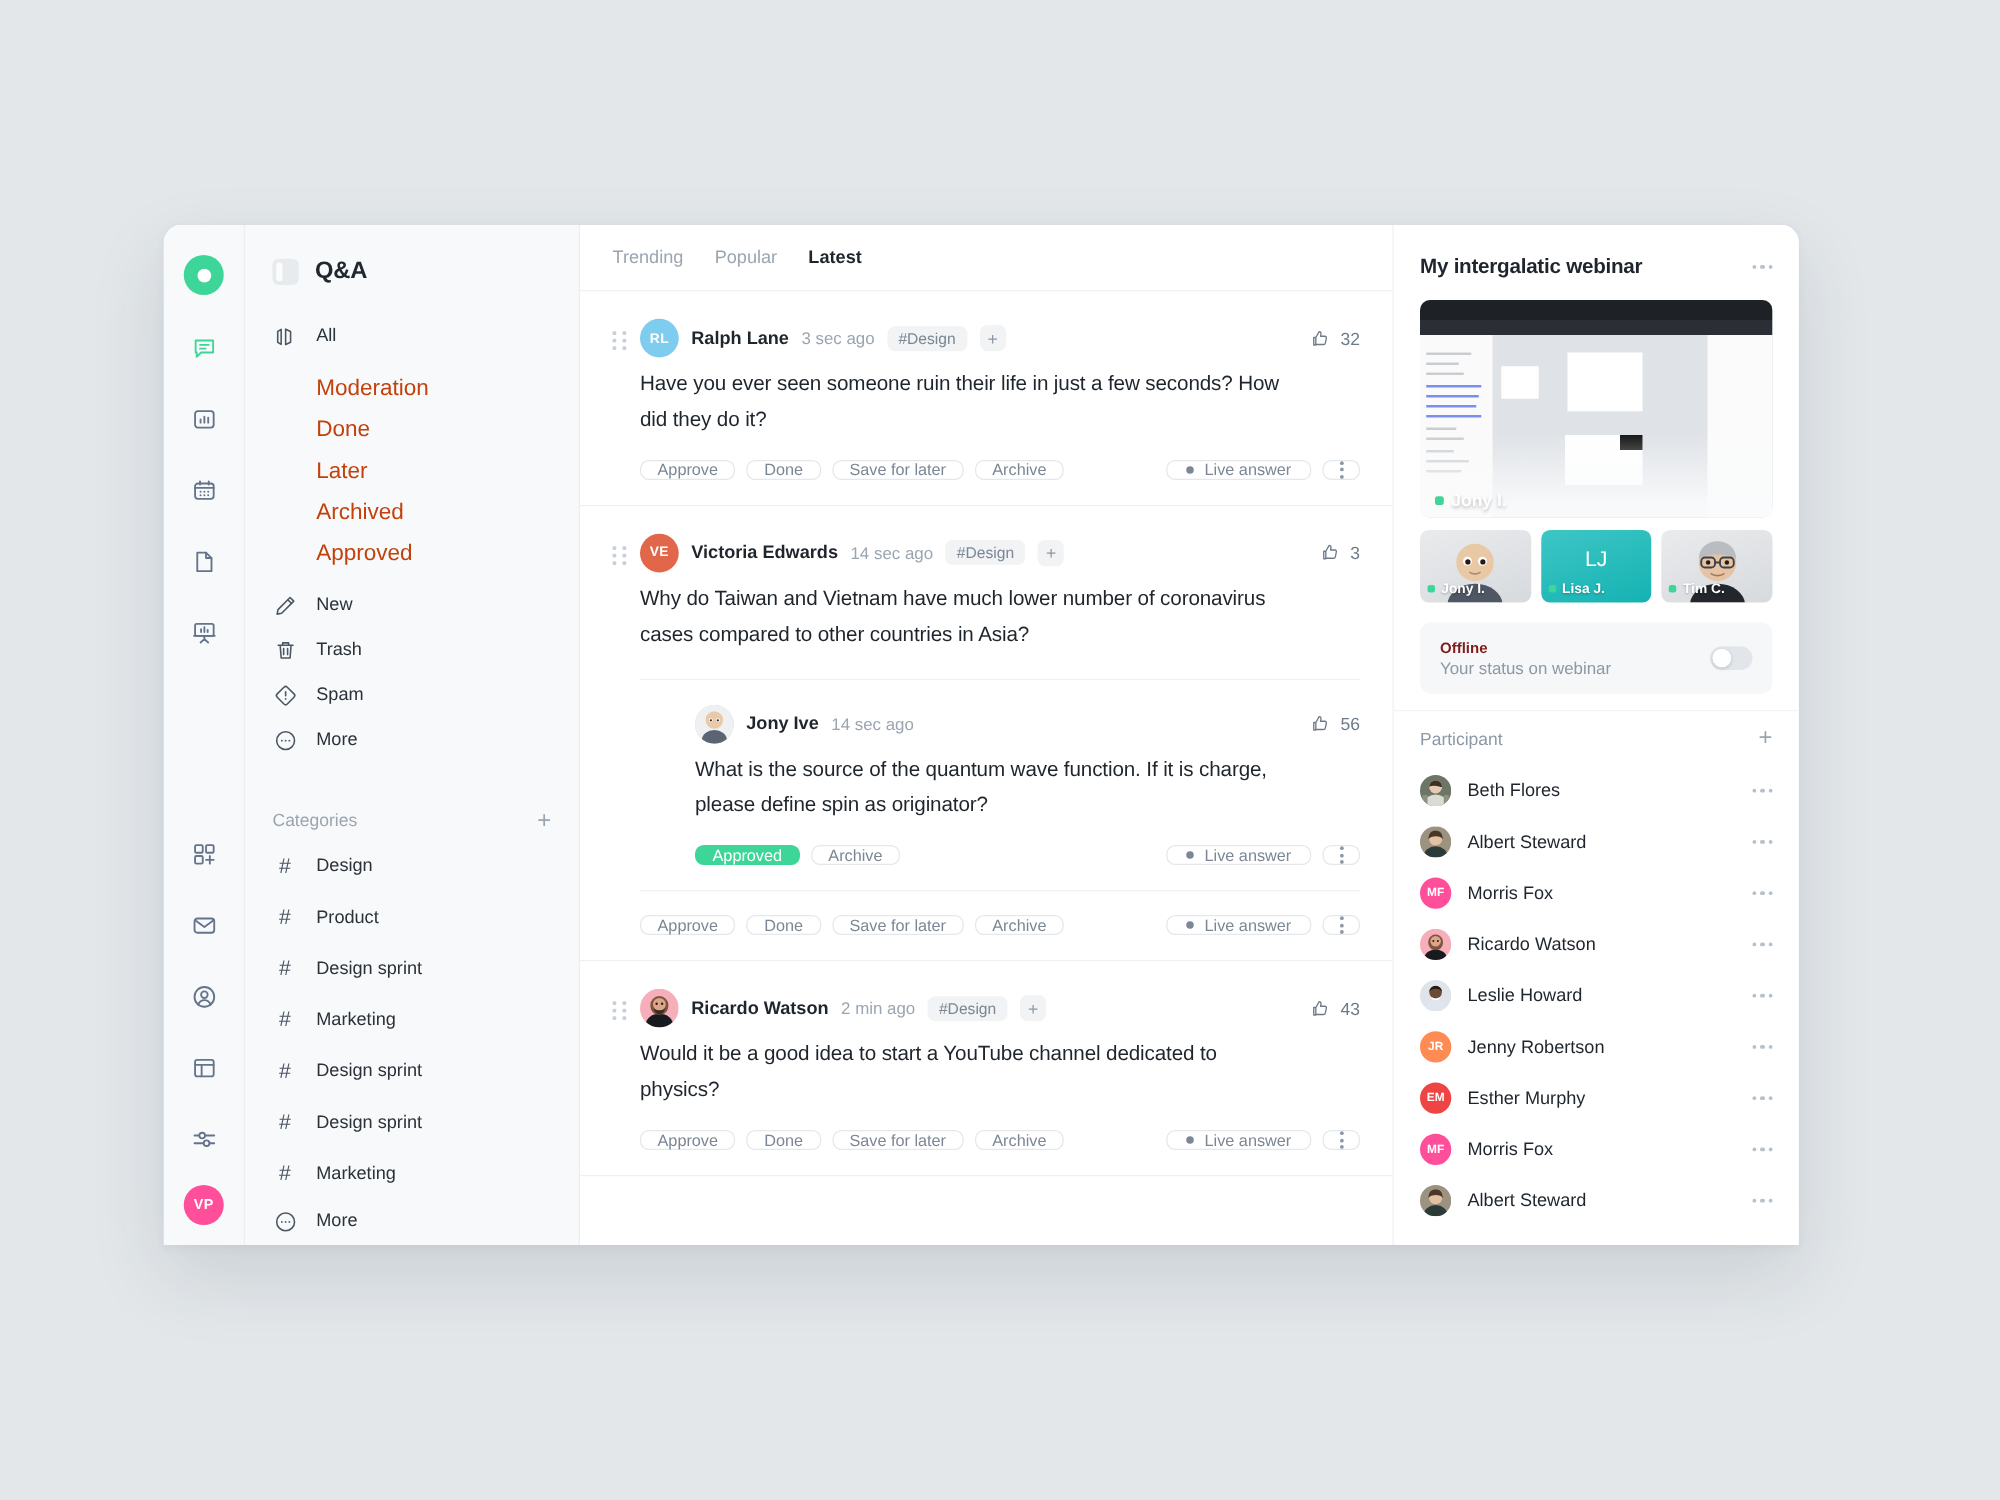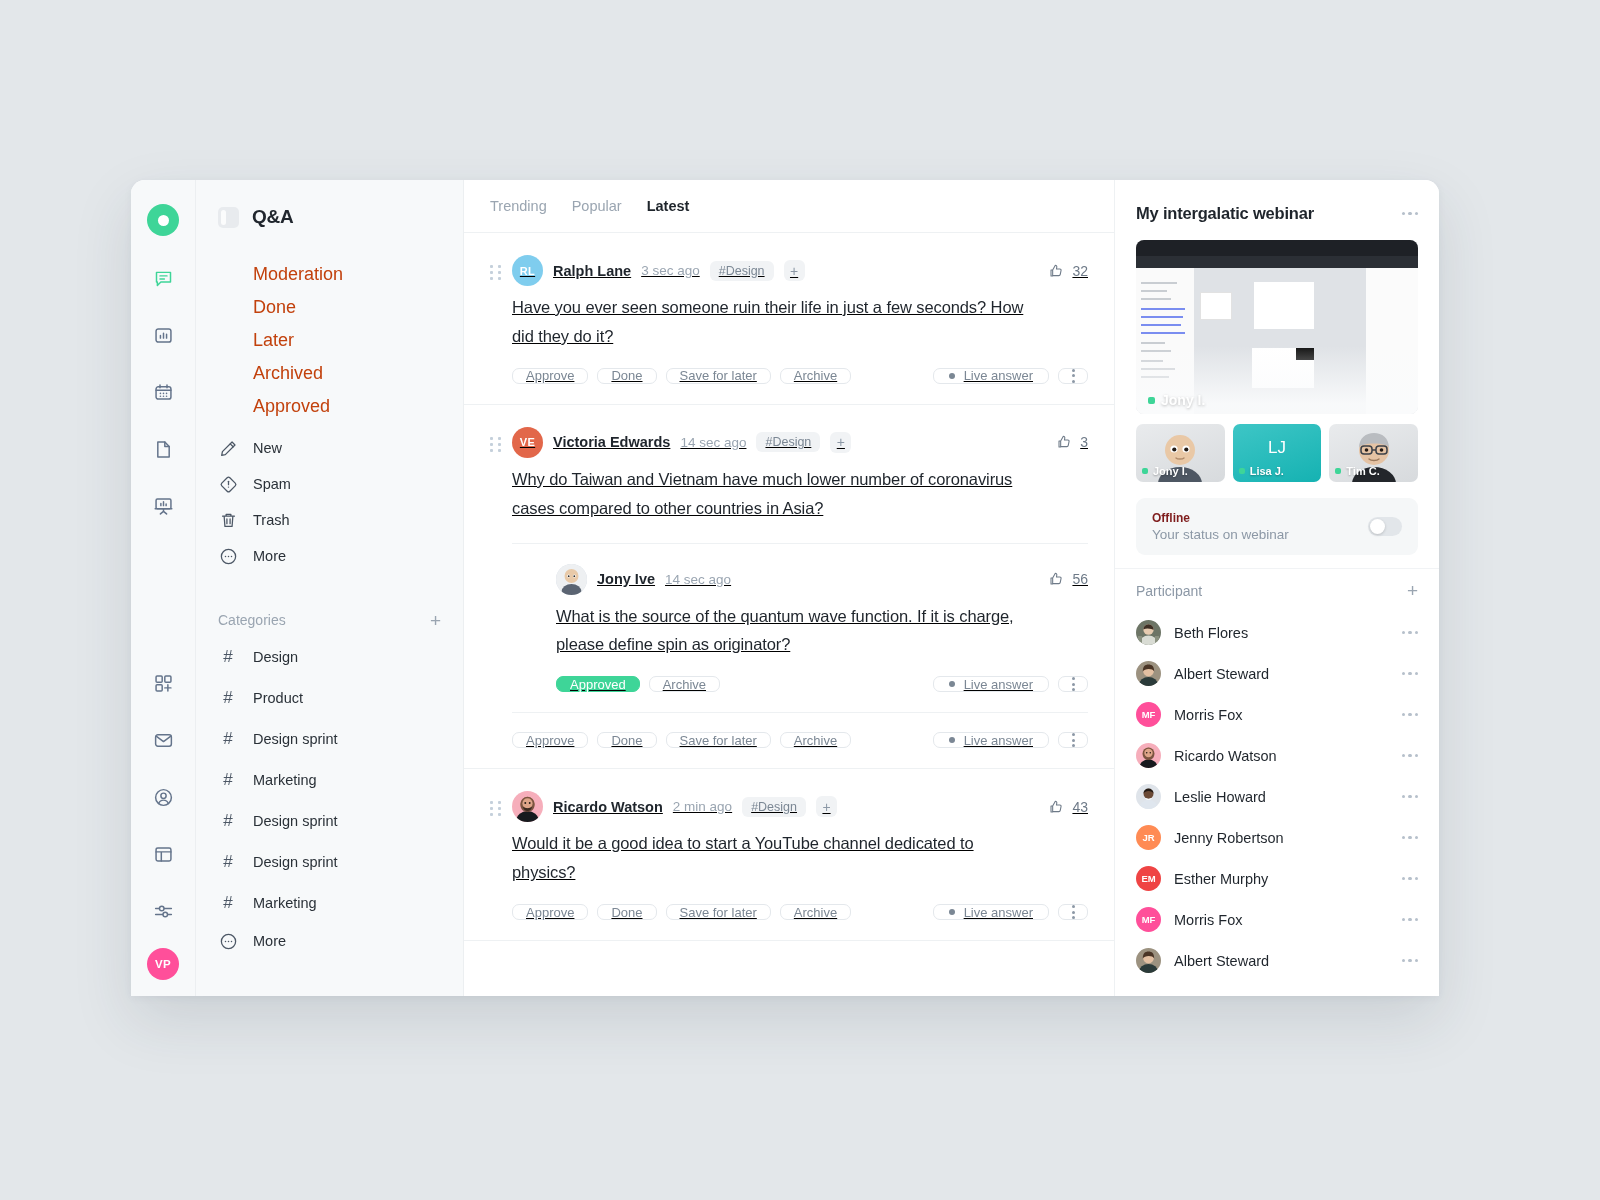--- a/index.html
+++ b/index.html
@@ -108,21 +108,21 @@
   .feed { flex: 1 1 auto; display: flex; flex-direction: column; background:#fff; overflow: hidden; }
   .tabs {
     display:flex; gap: 25px; align-items:center;
     height: 53px; padding: 0 26px;
     border-bottom: 1px solid #eef1f3; flex: 0 0 53px;
   }
   .tab { font-size: 14.5px; color:#9aa5b1; cursor:pointer; }
   .tab.active { color:#1f252c; font-weight:600; }
 
   .posts { flex:1 1 auto; overflow:hidden; }
-  .post { padding: 22px 26px 20px 26px; border-bottom: 1px solid #eef1f3; display:flex; gap:0;text-decoration:underline; }
+  .post { padding: 22px 26px 20px 26px; border-bottom: 1px solid #eef1f3; display:flex; gap:0; }
   .drag {
     width: 14px; flex:0 0 14px; padding-top: 10px; margin-right: 8px;
     display:grid; grid-template-columns: repeat(2, 4px); gap: 3px 4px; align-content:start;
     height: 20px;
   }
   .drag i { width: 3px; height: 3px; border-radius: 1px; background: #c5d0db; display:block; }
   .post-body { flex: 1 1 auto; min-width:0; }
   .meta { display:flex; align-items:center; gap:10px; }
   .avatar {
     width: 31px; height: 31px; border-radius: 50%; flex: 0 0 31px;
@@ -341,20 +341,28 @@
 
     <div class="rail-avatar">VP</div>
   </div>
 
   <div class="nav">
     <div class="nav-head">
       <div class="qa-box"></div>
       <div class="nav-title">Q&amp;A</div>
     </div>
 
+    <div class="nav-row">
+      <span class="ic">
+        <svg width="19" height="19" viewBox="0 0 24 24" fill="none" stroke="currentColor" stroke-width="1.6" stroke-linecap="round" stroke-linejoin="round">
+          <path d="M7.5 4.5v15M7.5 4.5L4 6.5v11l3.5 2M12 4.2l5 2.3v11l-5 2.3z"></path>
+        </svg>
+      </span>
+      <span>All</span>
+    </div>
 
     <div class="nav-spacer-sm"></div>
     <div class="nav-sub">Moderation</div>
     <div class="nav-sub">Done</div>
     <div class="nav-sub">Later</div>
     <div class="nav-sub">Archived</div>
     <div class="nav-sub">Approved</div>
     <div class="nav-spacer-sm"></div>
 
     <div class="nav-row">
@@ -362,35 +370,35 @@
         <svg width="19" height="19" viewBox="0 0 24 24" fill="none" stroke="currentColor" stroke-width="1.6" stroke-linecap="round" stroke-linejoin="round">
           <path d="M16.5 3.8l3.7 3.7L8 19.7l-4.6.9.9-4.6z"></path>
               <path d="M14.2 6.1l3.7 3.7"></path>
         </svg>
       </span>
       <span>New</span>
     </div>
     <div class="nav-row">
       <span class="ic">
         <svg width="19" height="19" viewBox="0 0 24 24" fill="none" stroke="currentColor" stroke-width="1.6" stroke-linecap="round" stroke-linejoin="round">
+          <path d="M4.5 6.5h15M9 6.5V4.2h6v2.3M6.5 6.5l1 13h9l1-13"></path>
+              <path d="M10 10v6M14 10v6"></path>
+        </svg>
+      </span>
+      <span>Trash</span>
+    </div>
+    <div class="nav-row">
+      <span class="ic">
+        <svg width="19" height="19" viewBox="0 0 24 24" fill="none" stroke="currentColor" stroke-width="1.6" stroke-linecap="round" stroke-linejoin="round">
           <rect x="12" y="1.8" width="14.4" height="14.4" rx="2.4" transform="rotate(45 12 1.8)"></rect>
           <path d="M12 8v4.2"></path>
               <circle cx="12" cy="15.3" r=".9" fill="currentColor" stroke="none"></circle>
         </svg>
       </span>
       <span>Spam</span>
-    </div>
-    <div class="nav-row">
-      <span class="ic">
-        <svg width="19" height="19" viewBox="0 0 24 24" fill="none" stroke="currentColor" stroke-width="1.6" stroke-linecap="round" stroke-linejoin="round">
-          <path d="M4.5 6.5h15M9 6.5V4.2h6v2.3M6.5 6.5l1 13h9l1-13"></path>
-              <path d="M10 10v6M14 10v6"></path>
-        </svg>
-      </span>
-      <span>Trash</span>
     </div>
     <div class="nav-row">
       <span class="ic">
         <svg width="19" height="19" viewBox="0 0 24 24" fill="none" stroke="currentColor" stroke-width="1.6">
           <circle cx="12" cy="12" r="9"></circle>
           <circle cx="8.2" cy="12" r=".95" fill="currentColor" stroke="none"></circle>
               <circle cx="12" cy="12" r=".95" fill="currentColor" stroke="none"></circle>
               <circle cx="15.8" cy="12" r=".95" fill="currentColor" stroke="none"></circle>
         </svg>
       </span>

